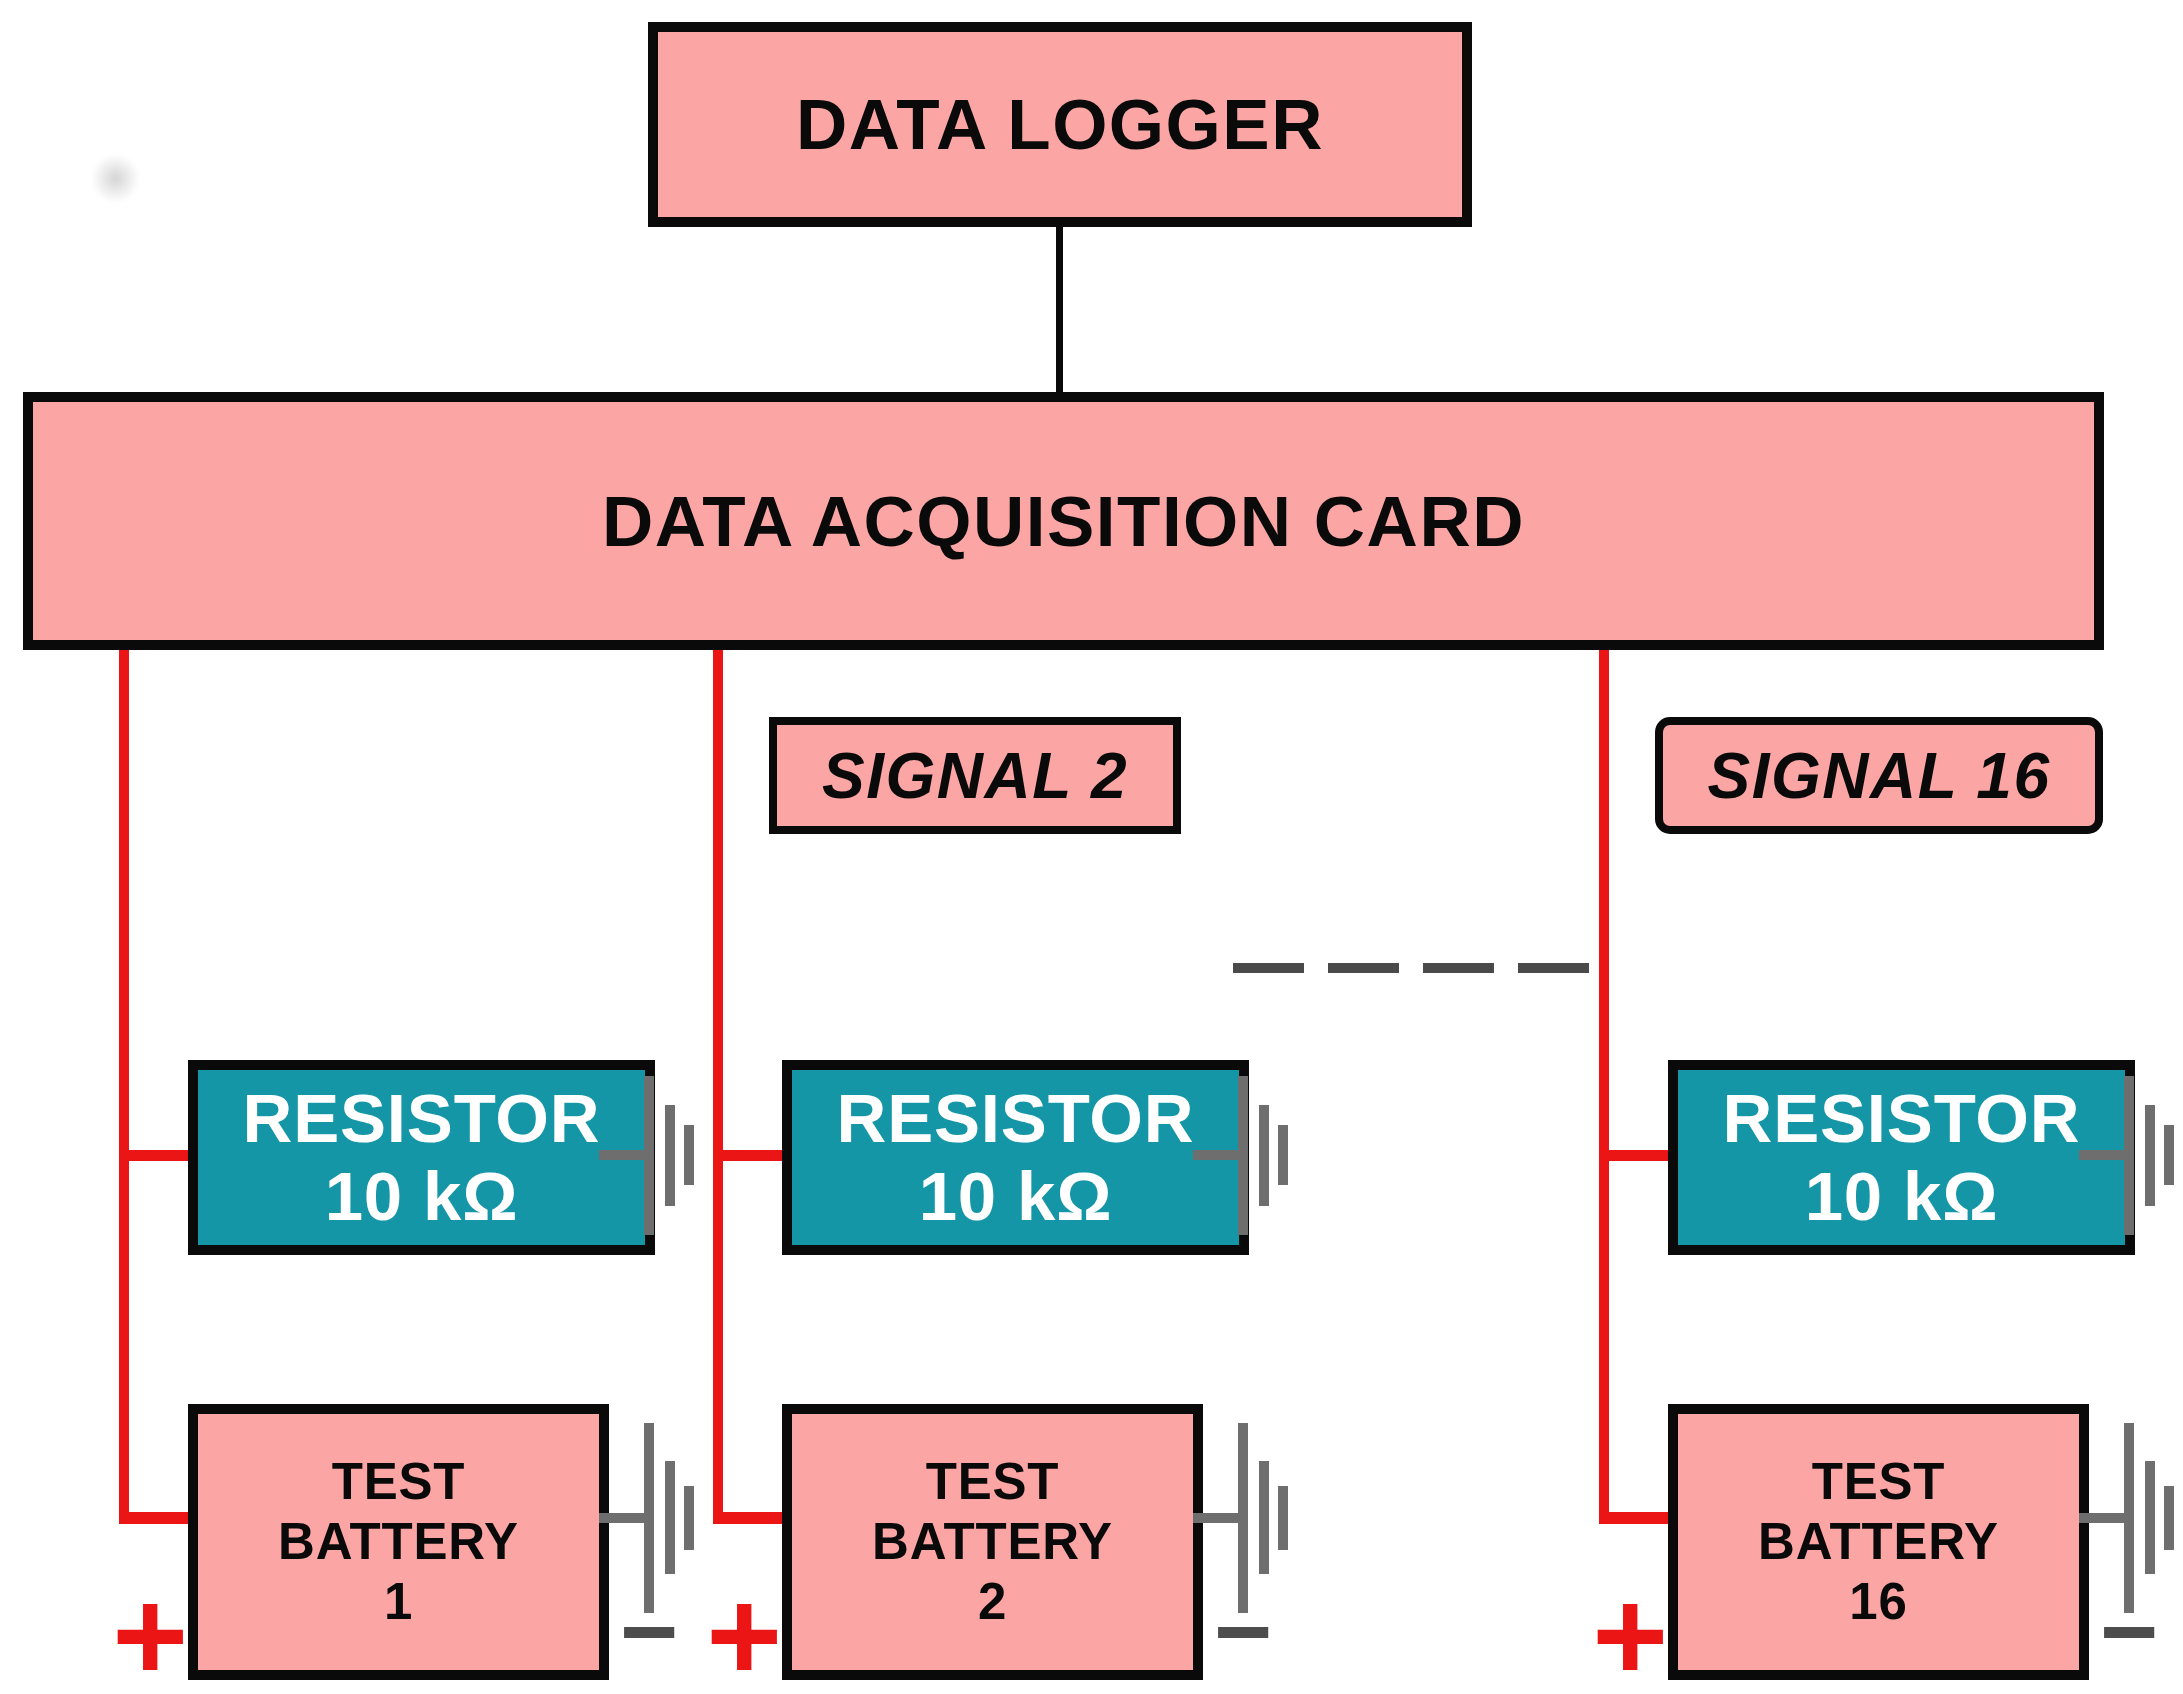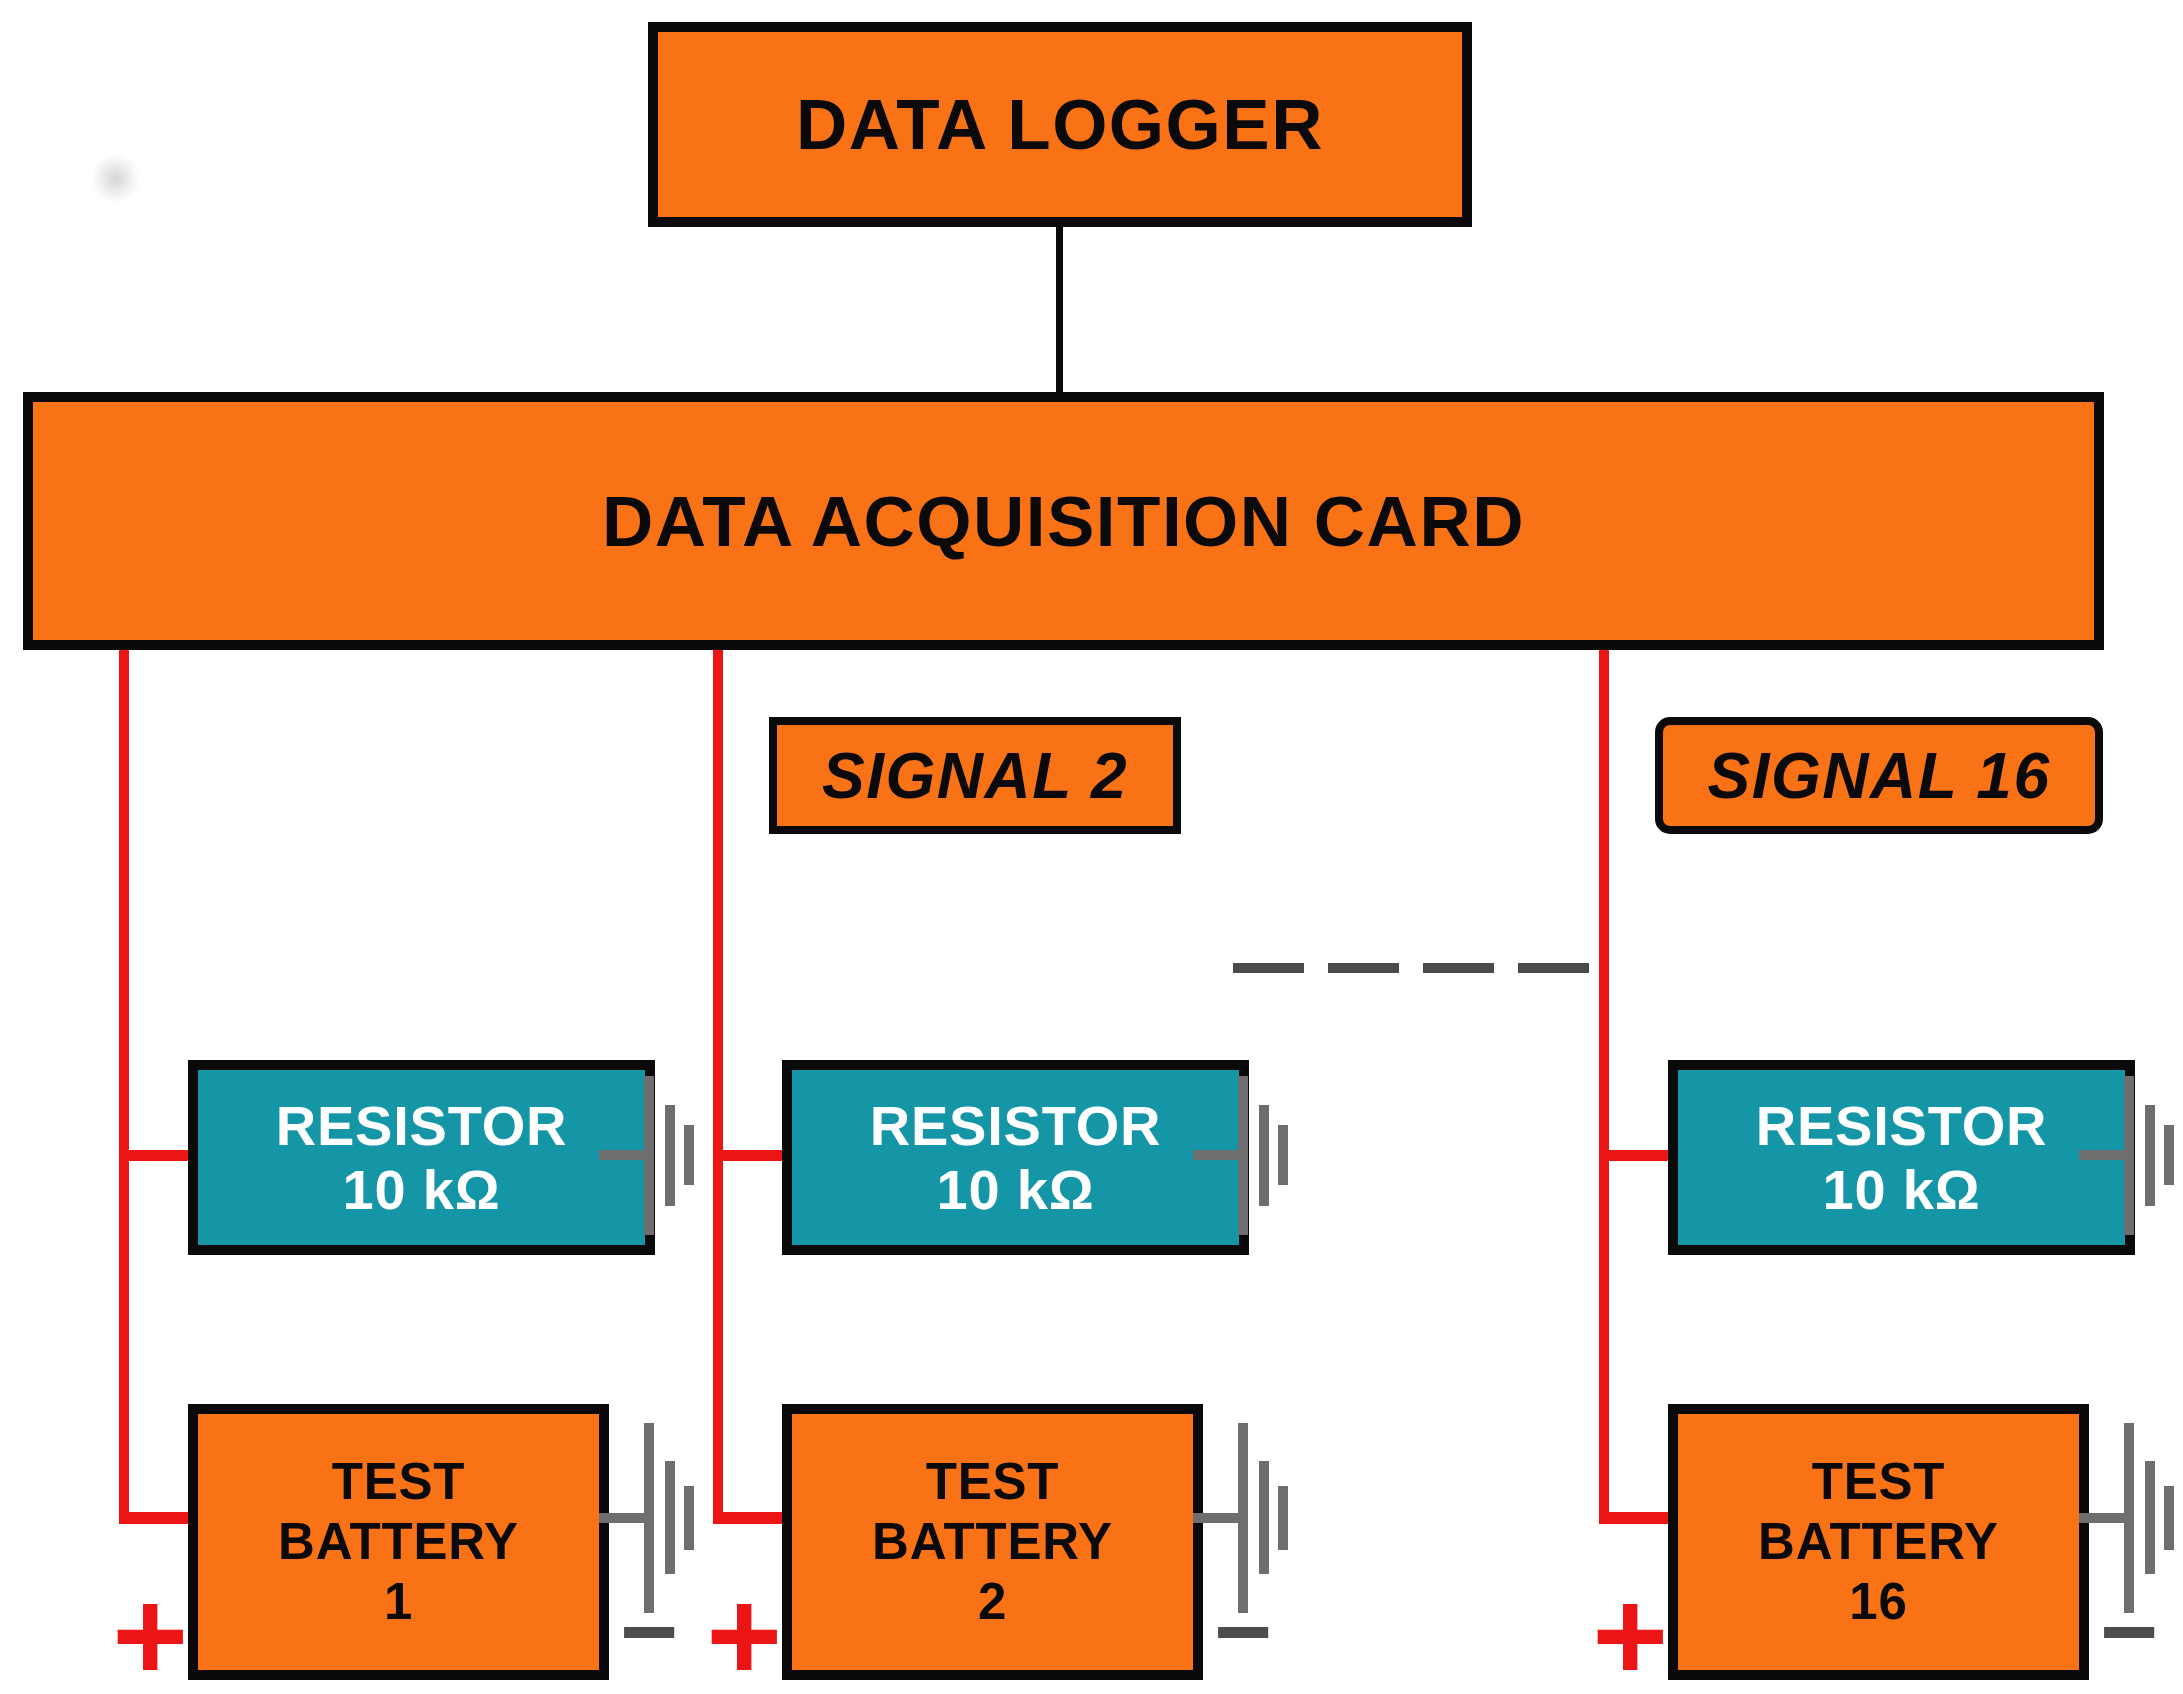--- a/index.html
+++ b/index.html
@@ -15,21 +15,21 @@
     overflow: hidden;
     font-family: "Liberation Sans", sans-serif;
     font-weight: bold;
     color: #0a0a0a;
   }
 
   
   .obox {
     position: absolute;
     box-sizing: border-box;
-    background: #f97316;
+    background: #fca5a5;
     border: 10px solid var(--outline, #0a0a0a);
     display: flex;
     flex-direction: column;
     align-items: center;
     justify-content: center;
     text-align: center;
   }
 
   
   .logger-box {
@@ -110,21 +110,21 @@
     letter-spacing: 1.5px;
   }
   .ch-16 .signal-box { width: 448px; border-radius: 15px; }
 
   
   .resistor-box {
     left: 80px; top: 1060px;
     width: 467px; height: 195px;
     background: var(--resistor-fill, #1596a7);
     color: var(--resistor-text, #ffffff);
-    font-size: 56px;
+    font-size: 69px;
     line-height: 1.13;
     letter-spacing: 0.8px;
   }
 
   
   .battery-box {
     left: 80px; top: 1404px;
     width: 421px; height: 276px;
     font-size: 51px;
     line-height: 1.18;

